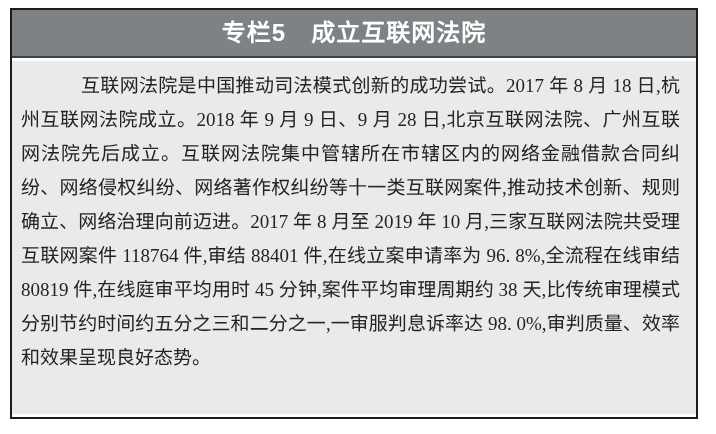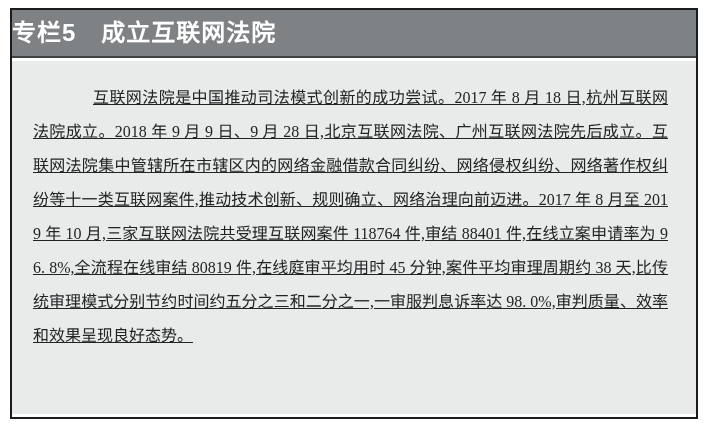--- a/index.html
+++ b/index.html
@@ -24,49 +24,48 @@
     border: 2px solid var(--border-color, #1c1c1c);
     box-sizing: border-box;
     background: var(--page-bg, #ffffff);
   }
   .panel-header {
     height: 48px;
     background: var(--header-bg, #7f8284);
     border-bottom: 2px solid var(--header-edge, #3f4142);
     display: flex;
     align-items: center;
-    justify-content: flex-start;
+    justify-content: center;
     box-sizing: border-box;
   }
   .panel-title {
     color: var(--title-color, #ffffff);
     font-family: "Liberation Sans", "DejaVu Sans", sans-serif;
     font-weight: bold;
     font-size: 24px;
     letter-spacing: 1px;
     line-height: 1;
     white-space: nowrap;
   }
   .panel-body {
     border-top: 3px solid var(--page-bg, #ffffff);
     background: var(--body-bg, #e9eaea);
     height: 356px;
     box-sizing: border-box;
     padding: 8px 16px 6px 9px;
     overflow: hidden;
   }
   .panel-text {
-    margin: 12px;
+    margin: 0;
     color: var(--text-color, #212325);
-    font-size: 16px;
+    font-size: 19px;
     line-height: 34px;
     text-align: justify;
     text-indent: 60px;
     word-break: break-all;
-    text-decoration: underline;
   }
 </style>
 </head>
 <body>
 
 <div class="page">
   <div class="panel">
     <div class="panel-header">
       <span class="panel-title">专栏5　成立互联网法院</span>
     </div>

